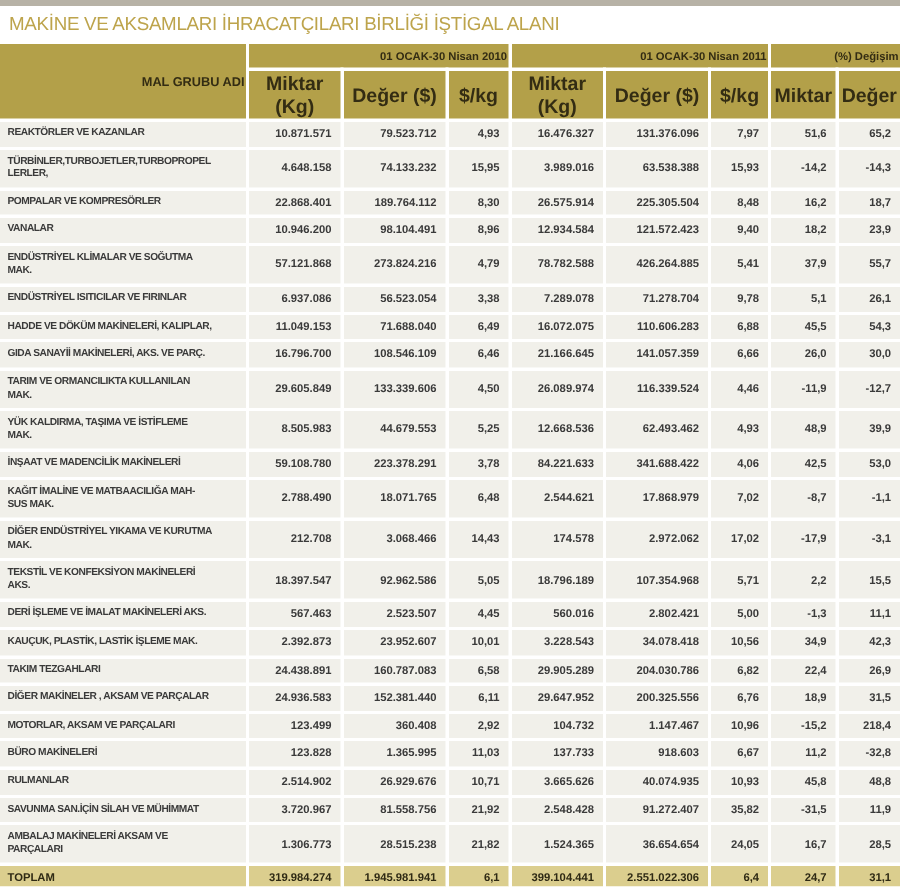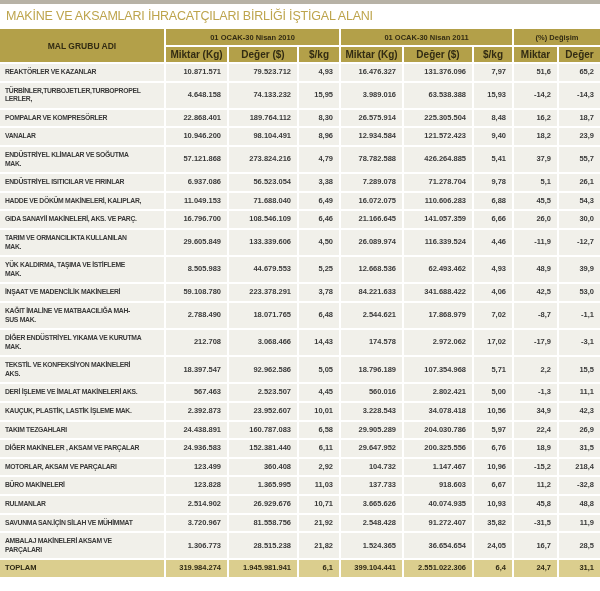--- a/index.html
+++ b/index.html
@@ -21,30 +21,30 @@
     width:600px;
     table-layout:fixed;
     border-collapse:collapse;
   }
   table.report th,table.report td{
     border:2px solid #ffffff;
     overflow:hidden;
   }
   table.report tr > *:first-child{border-left:0;}
   table.report tr > *:last-child{border-right:0;}
-  thead tr:first-child > *{border-top:0;}
+  thead tr:first-child > *{border-top:0;text-align:right;}
   thead th{
     background:#b3a049;
     color:#332c13;
     font-weight:bold;
     text-align:center;
     vertical-align:middle;
   }
   thead .group-label{font-size:7.5px;height:14px;}
-  thead .sub-label{font-size:10px;height:13px;}
+  thead .sub-label{font-size:13px;height:13px;}
   thead .name-header{font-size:8.5px;}
   tbody td{
     background:#f1f0ea;
     color:#3a3a3a;
     font-weight:bold;
     vertical-align:middle;
   }
   td.name{
     font-size:6.8px;
     line-height:8.6px;
@@ -288,21 +288,21 @@
           <td class="num">34,9</td>
           <td class="num">42,3</td>
         </tr>
         <tr>
           <td class="name">TAKIM TEZGAHLARI</td>
           <td class="num">24.438.891</td>
           <td class="num">160.787.083</td>
           <td class="num">6,58</td>
           <td class="num">29.905.289</td>
           <td class="num">204.030.786</td>
-          <td class="num">5,97</td>
+          <td class="num">6,82</td>
           <td class="num">22,4</td>
           <td class="num">26,9</td>
         </tr>
         <tr>
           <td class="name">DİĞER MAKİNELER , AKSAM VE PARÇALAR</td>
           <td class="num">24.936.583</td>
           <td class="num">152.381.440</td>
           <td class="num">6,11</td>
           <td class="num">29.647.952</td>
           <td class="num">200.325.556</td>

